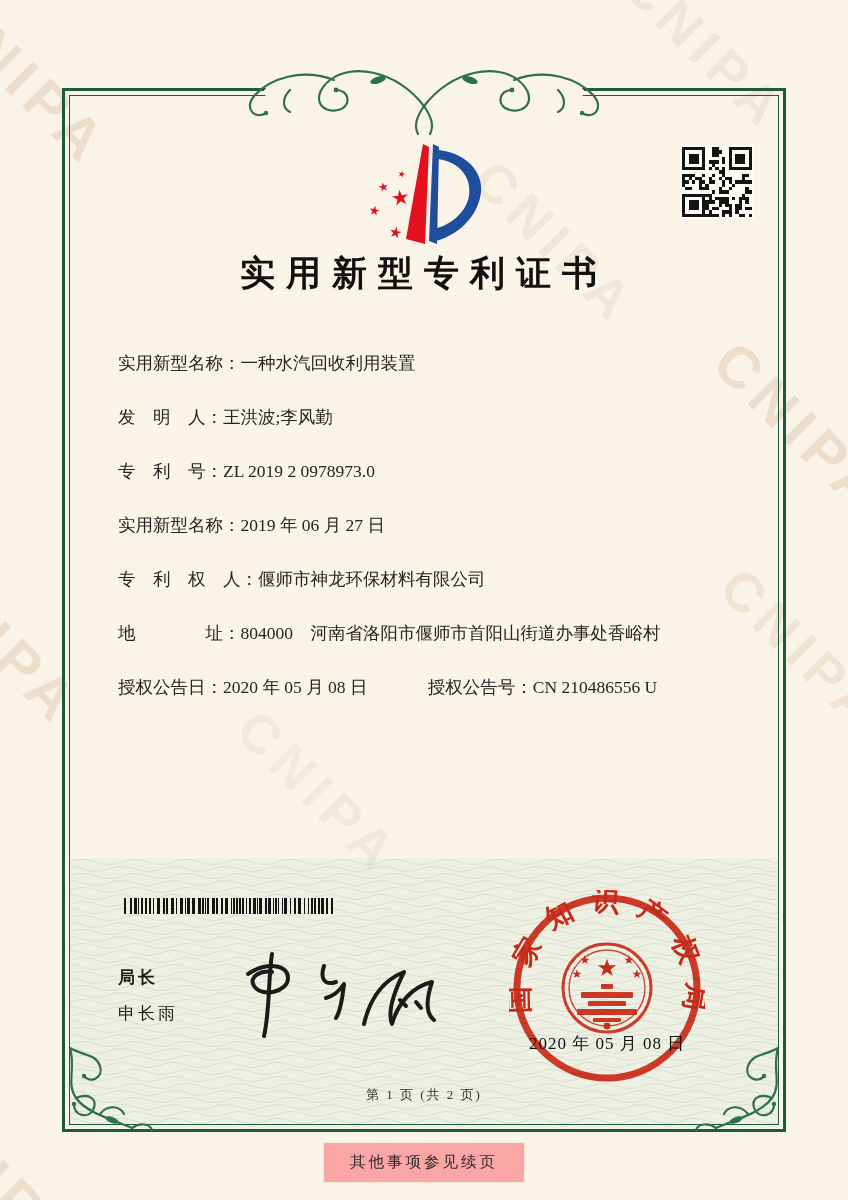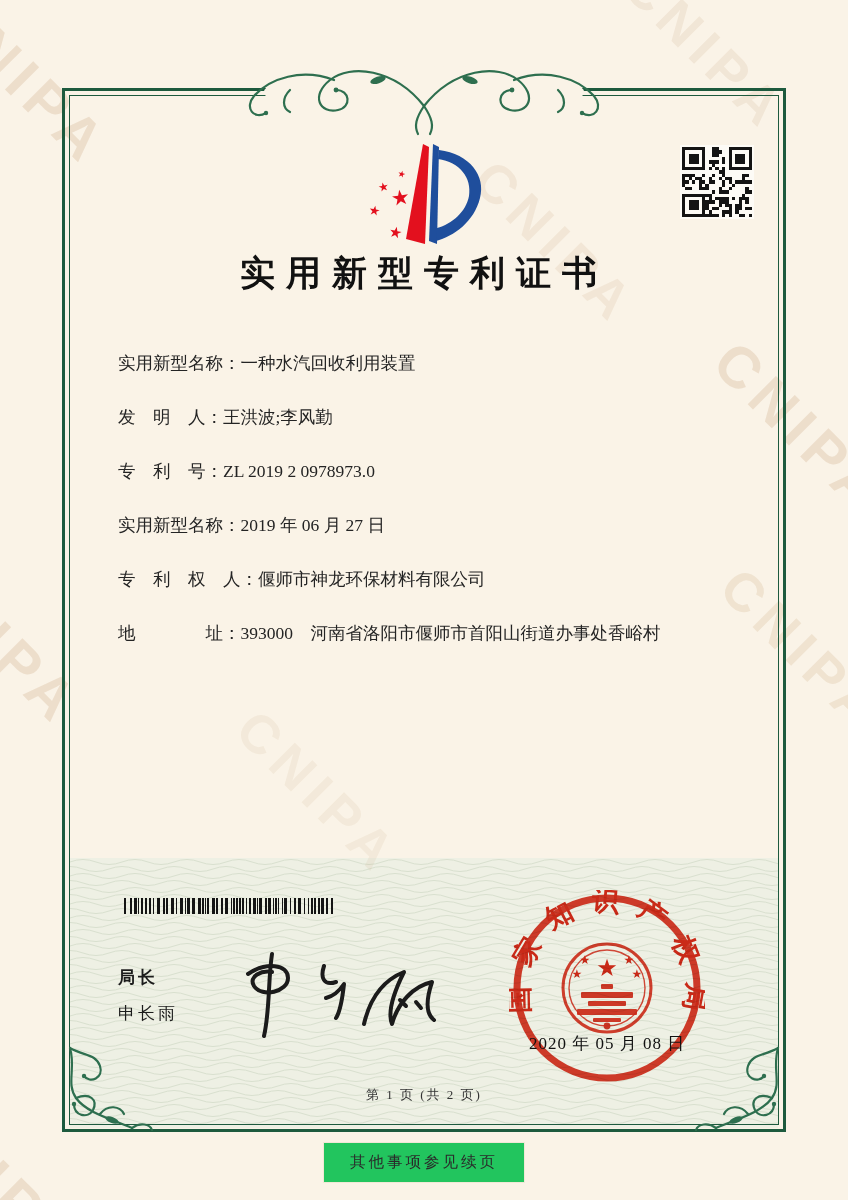--- a/index.html
+++ b/index.html
@@ -72,21 +72,21 @@
 
   
   .seal{position:absolute;left:509px;top:890px;width:196px;height:196px;z-index:6;mix-blend-mode:multiply;}
   .seal-date{position:absolute;left:512px;top:1032px;width:190px;z-index:7;text-align:center;
     font-size:17px;letter-spacing:1px;color:#111;}
 
   
   .page-info{position:absolute;left:0;right:0;top:1086px;z-index:5;text-align:center;
     font-size:13px;letter-spacing:2px;color:#333;}
   .cont-note{position:absolute;left:50%;top:1142px;transform:translateX(-50%);z-index:5;
-    background:#22c55e;border:1px solid #f0e8d6;padding:9px 26px;
+    background:#fca5a5;border:1px solid #f0e8d6;padding:9px 26px;
     font-size:15.5px;letter-spacing:3px;color:#2a2a2a;white-space:nowrap;}
 </style>
 </head>
 <body>
 
 <div class="page">
 
   <div class="band">
     <svg id="waves-svg" viewBox="0 0 708 270" preserveAspectRatio="none">
         <path d="M0 4 q13 -5 26 0 q13 5 26 0 q13 -5 26 0 q13 5 26 0 q13 -5 26 0 q13 5 26 0 q13 -5 26 0 q13 5 26 0 q13 -5 26 0 q13 5 26 0 q13 -5 26 0 q13 5 26 0 q13 -5 26 0 q13 5 26 0 q13 -5 26 0 q13 5 26 0 q13 -5 26 0 q13 5 26 0 q13 -5 26 0 q13 5 26 0 q13 -5 26 0 q13 5 26 0 q13 -5 26 0 q13 5 26 0 q13 -5 26 0 q13 5 26 0 q13 -5 26 0 q13 5 26 0 q13 -5 26 0" fill="none" stroke="#d9e0cf" stroke-width="1"></path>
@@ -441,21 +441,25 @@
     <div class="field-row">
       <span class="flabel">专　利　号：</span><span class="fvalue">ZL 2019 2 0978973.0</span>
     </div>
     <div class="field-row">
       <span class="flabel">实用新型名称：</span><span class="fvalue">2019 年 06 月 27 日</span>
     </div>
     <div class="field-row">
       <span class="flabel">专　利　权　人：</span><span class="fvalue">偃师市神龙环保材料有限公司</span>
     </div>
     <div class="field-row">
-      <span class="flabel">地　　　　址：</span><span class="fvalue">393000　河南省洛阳市偃师市首阳山街道办事处香峪村</span>
+      <span class="flabel">地　　　　址：</span><span class="fvalue">804000　河南省洛阳市偃师市首阳山街道办事处香峪村</span>
+    </div>
+    <div class="field-row">
+      <span><span class="flabel">授权公告日：</span><span class="fvalue">2020 年 05 月 08 日</span></span>
+      <span class="grant-no"><span class="flabel">授权公告号：</span><span class="fvalue">CN 210486556 U</span></span>
     </div>
   </div>
 
   <div class="body-text">
   </div>
 
   <div class="barcode">
     <svg id="barcode-svg" viewBox="0 0 212 16" preserveAspectRatio="none">
         <rect x="0" y="0" width="2" height="16" fill="#141414"></rect>
         <rect x="6" y="0" width="2" height="16" fill="#141414"></rect>

